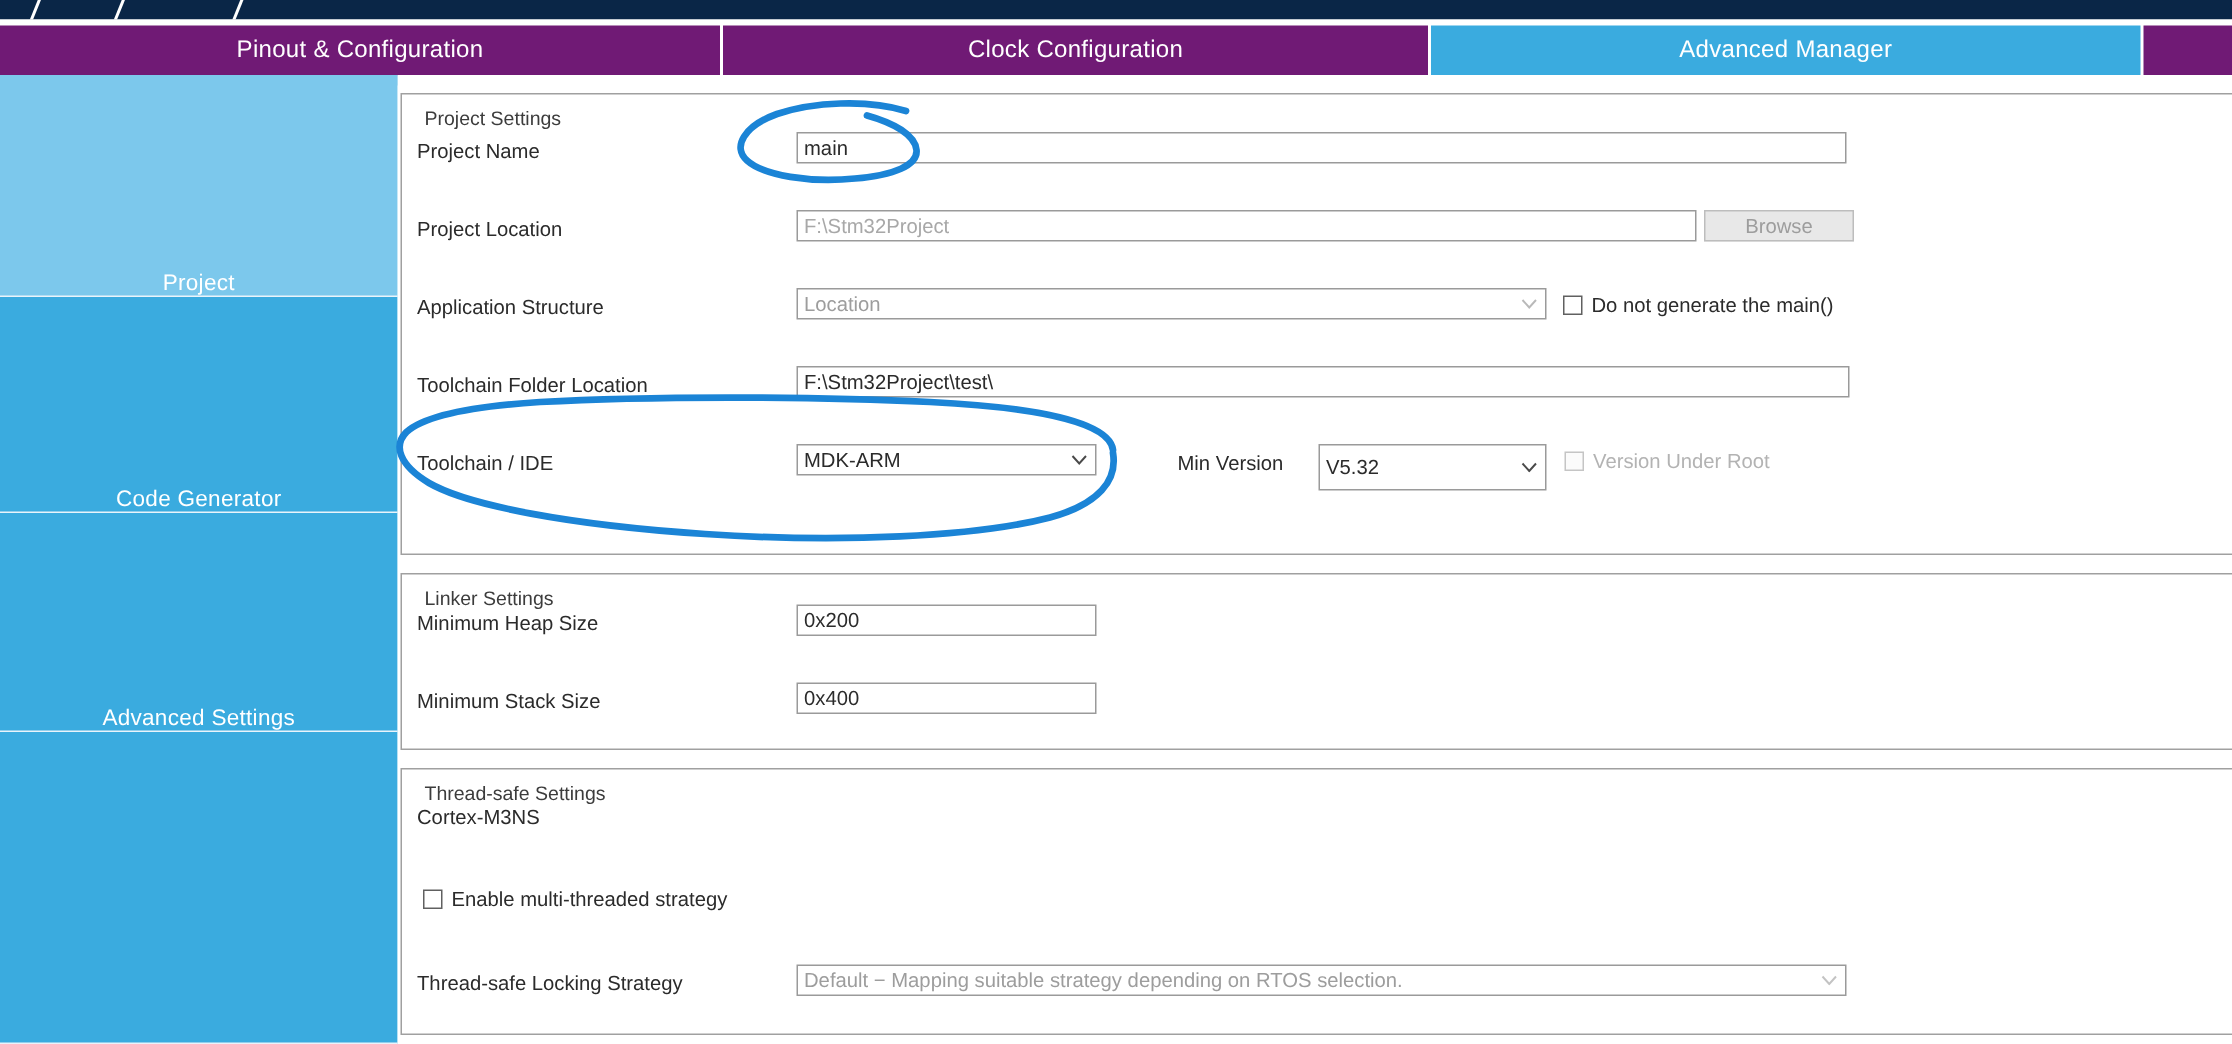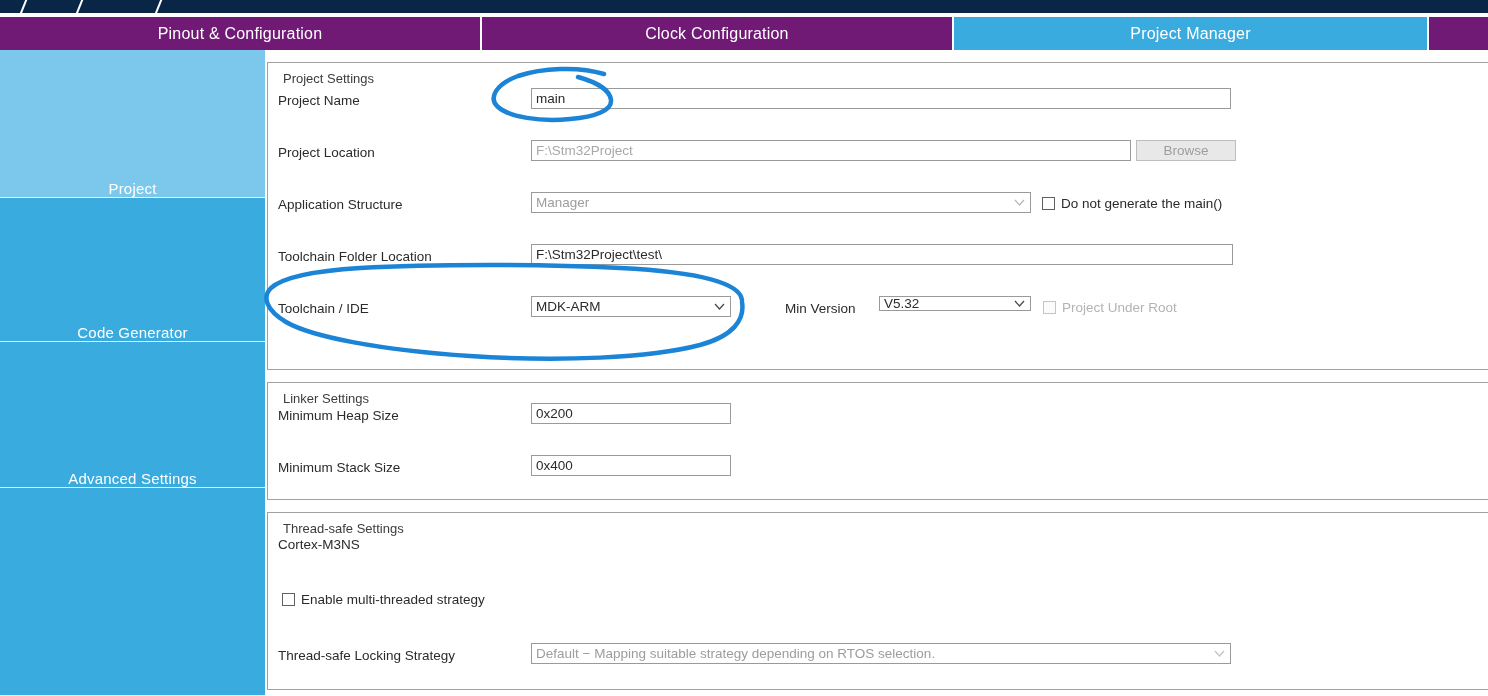--- a/index.html
+++ b/index.html
@@ -224,21 +224,21 @@
 
   <div class="tabbar" id="tabbar">
     <div class="tab-underline"></div>
   <div class="tab" style="left: 0px; width: 480px;">
         <span>Pinout &amp; Configuration</span>
       </div>
       <div class="tab" style="left: 482px; width: 470px;">
         <span>Clock Configuration</span>
       </div>
       <div class="tab active" style="left: 954px; width: 473px;">
-        <span>Project Manager</span>
+        <span>Advanced Manager</span>
       </div>
       <div class="tab" style="left: 1429px; width: 59px;">
         <span></span>
       </div>
     </div>
 
   <div class="body-area">
 
     <div class="sidebar" id="sidebar">
         <div class="side-item active" style="top: 0px; height: 148px;">
@@ -262,21 +262,21 @@
 
         <div class="flabel" style="left:10px; top:30px;">Project Name</div>
         <div class="ftext" style="left:263px; top:25px; width:700px; height:21px;">main</div>
 
         <div class="flabel" style="left:10px; top:82px;">Project Location</div>
         <div class="ftext placeholder" style="left:263px; top:77px; width:600px; height:21px;">F:\Stm32Project</div>
         <div class="fbutton" style="left:868px; top:77px; width:100px; height:21px;">Browse</div>
 
         <div class="flabel" style="left:10px; top:134px;">Application Structure</div>
         <div class="fselect disabled" style="left:263px; top:129px; width:500px; height:21px;">
-          <span class="sel-text">Manager</span>
+          <span class="sel-text">Location</span>
           <span class="chev">
             <svg width="11" height="7" viewBox="0 0 11 7">
               <path d="M1 1 L5.5 6 L10 1" fill="none" stroke="#b9b9b9" stroke-width="1.3"></path>
             </svg>
           </span>
         </div>
         <div class="fcheck" style="left:774px; top:133px;">
           <span class="cbox"></span>
           <span>Do not generate the main()</span>
         </div>
@@ -287,31 +287,31 @@
         <div class="flabel" style="left:10px; top:238px;">Toolchain / IDE</div>
         <div class="fselect" style="left:263px; top:233px; width:200px; height:21px;">
           <span class="sel-text">MDK-ARM</span>
           <span class="chev">
             <svg width="11" height="7" viewBox="0 0 11 7">
               <path d="M1 1 L5.5 6 L10 1" fill="none" stroke="#4a4a4a" stroke-width="1.3"></path>
             </svg>
           </span>
         </div>
         <div class="flabel" style="left:517px; top:238px;">Min Version</div>
-        <div class="fselect" style="left:611px; top:233px; width:152px; height:15px;">
+        <div class="fselect" style="left:611px; top:233px; width:152px; height:31px;">
           <span class="sel-text">V5.32</span>
           <span class="chev">
             <svg width="11" height="7" viewBox="0 0 11 7">
               <path d="M1 1 L5.5 6 L10 1" fill="none" stroke="#4a4a4a" stroke-width="1.3"></path>
             </svg>
           </span>
         </div>
         <div class="fcheck disabled" style="left:775px; top:237px;">
           <span class="cbox"></span>
-          <span>Project Under Root</span>
+          <span>Version Under Root</span>
         </div>
       </div>
 
       <div class="groupbox" style="top:332px; height:118px;">
         <div class="group-title">Linker Settings</div>
 
         <div class="flabel" style="left:10px; top:25px;">Minimum Heap Size</div>
         <div class="ftext" style="left:263px; top:20px; width:200px; height:21px;">0x200</div>
 
         <div class="flabel" style="left:10px; top:77px;">Minimum Stack Size</div>

